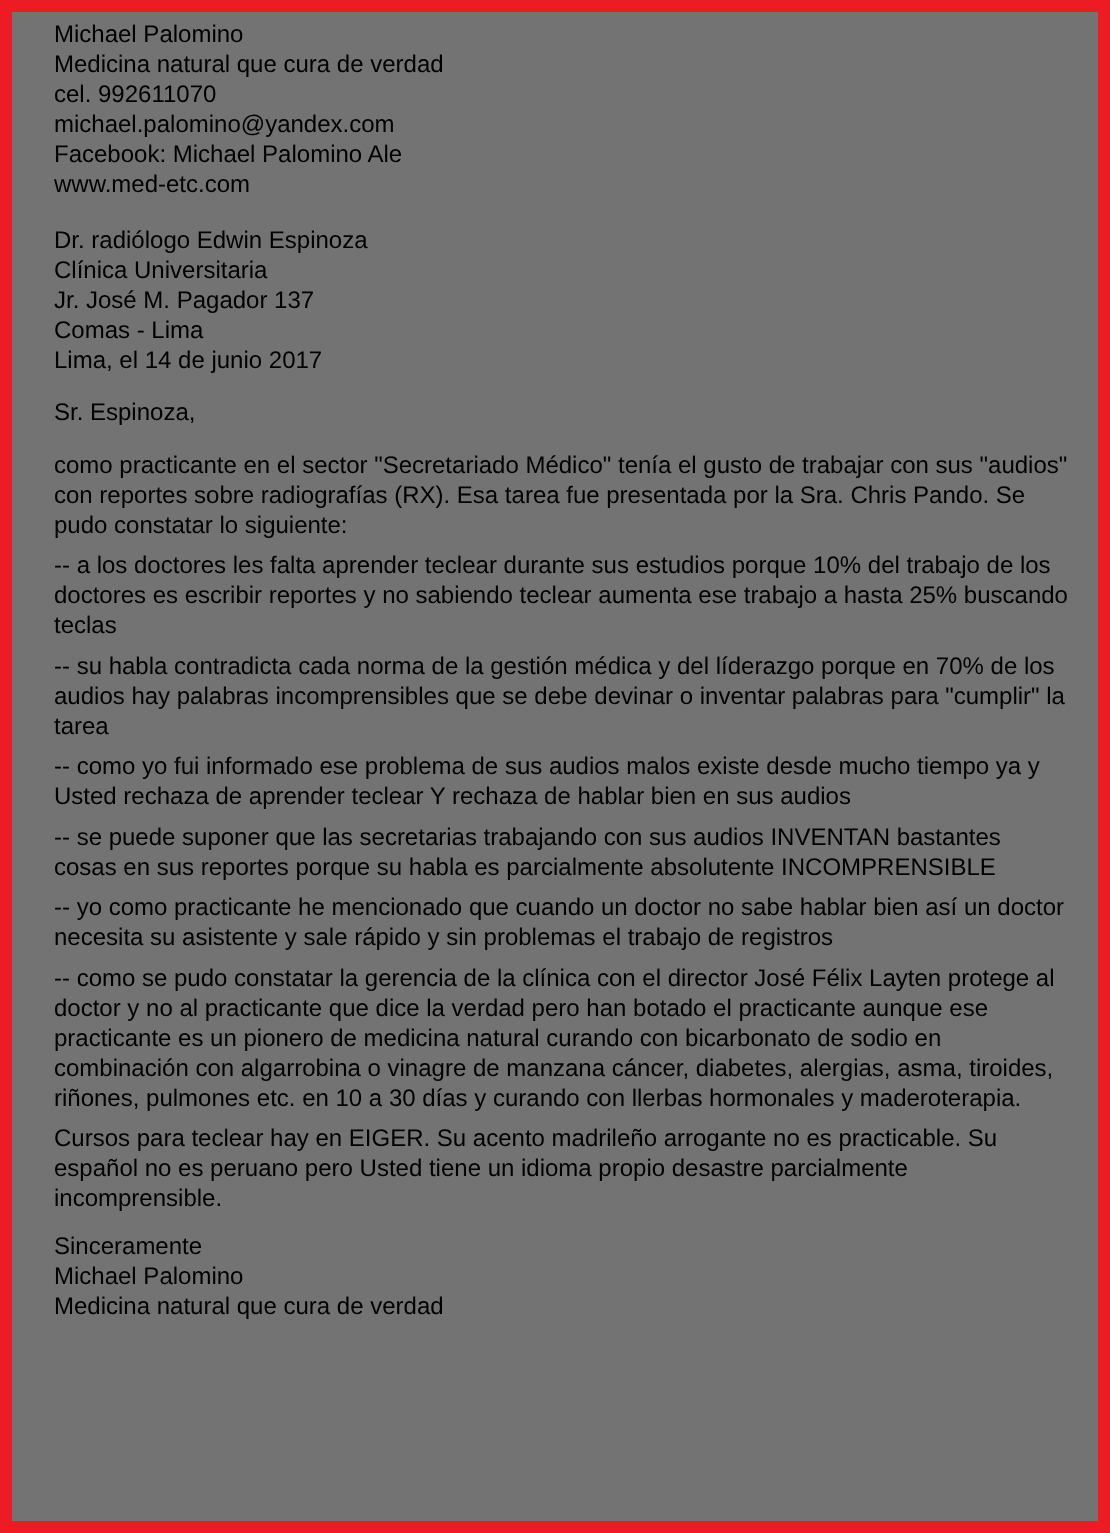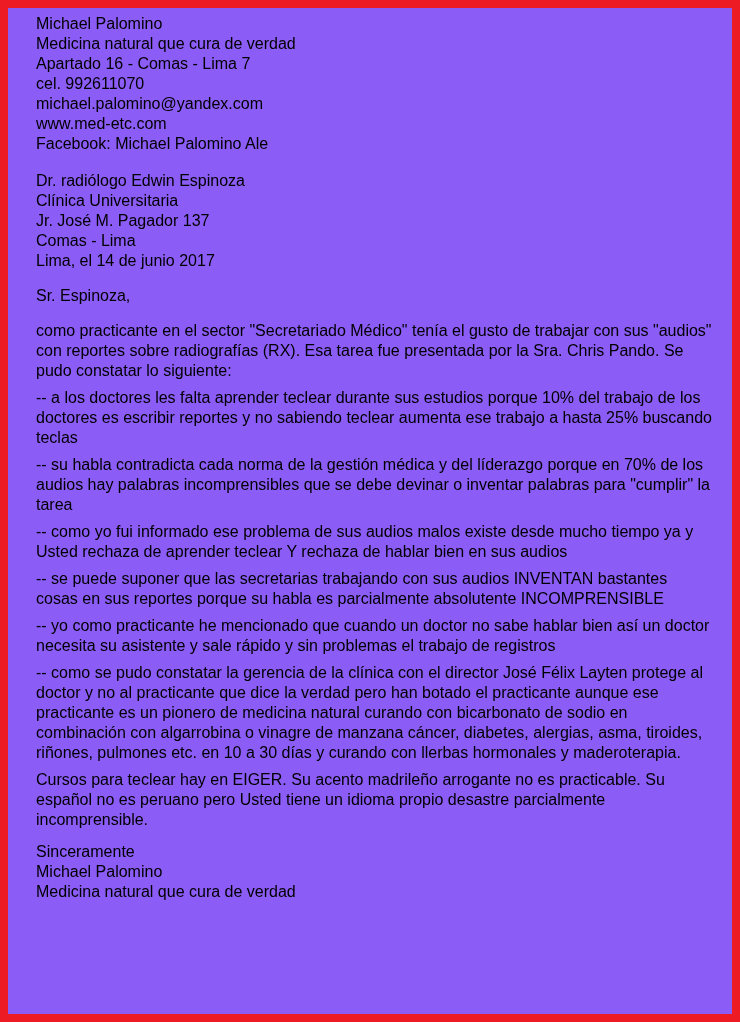--- a/index.html
+++ b/index.html
@@ -5,21 +5,21 @@
   html, body {
     margin: 0;
     padding: 0;
     background: #ffffff;
   }
   .letter {
     position: relative;
     box-sizing: border-box;
     width: 740px;
     height: 1022px;
-    background: #8b5cf6;
+    background: #737373;
     border: 8px solid #ED1C24;
     padding: 6px 20px 10px 28px;
     font-family: "Liberation Sans", "DejaVu Sans", sans-serif;
     font-size: 16px;
     line-height: 20px;
     color: #000000;
     overflow: hidden;
   }
   .block { margin: 0; }
   .block .line { white-space: nowrap; }
@@ -42,25 +42,24 @@
   .closing { margin-top: 12px; }
 </style>
 </head>
 <body>
 
 <div class="letter">
 
   <div class="block sender">
     <div class="line">Michael Palomino</div>
     <div class="line">Medicina natural que cura de verdad</div>
-    <div class="line">Apartado 16 - Comas - Lima 7</div>
     <div class="line">cel. 992611070</div>
     <div class="line">michael.palomino@yandex.com</div>
+    <div class="line">Facebook: Michael Palomino Ale</div>
     <div class="line">www.med-etc.com</div>
-    <div class="line">Facebook: Michael Palomino Ale</div>
   </div>
 
   <div class="block recipient">
     <div class="line">Dr. radiólogo Edwin Espinoza</div>
     <div class="line">Clínica Universitaria</div>
     <div class="line">Jr. José M. Pagador 137</div>
     <div class="city-date-row">
       <span>Comas - Lima</span>
       <span class="date">Lima, el 14 de junio 2017</span>
     </div>

